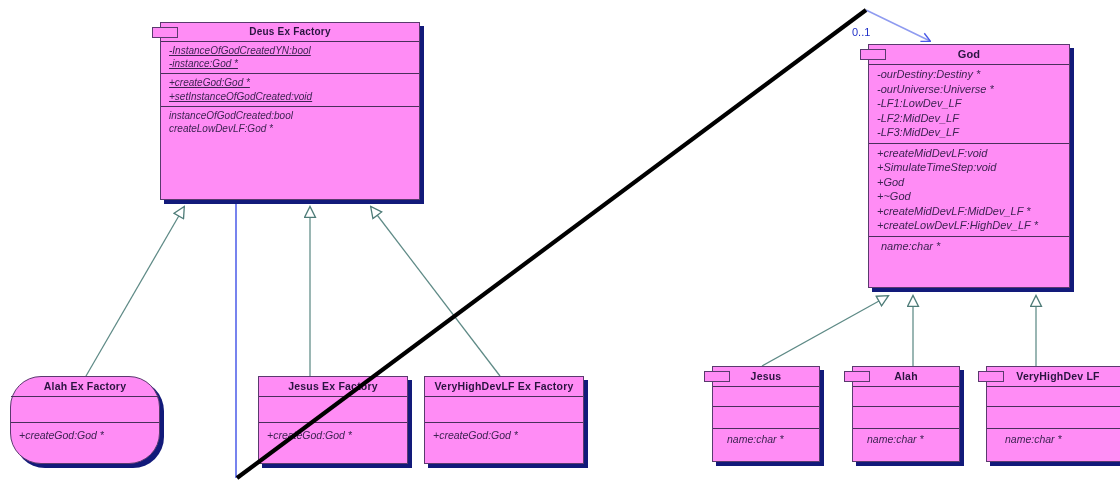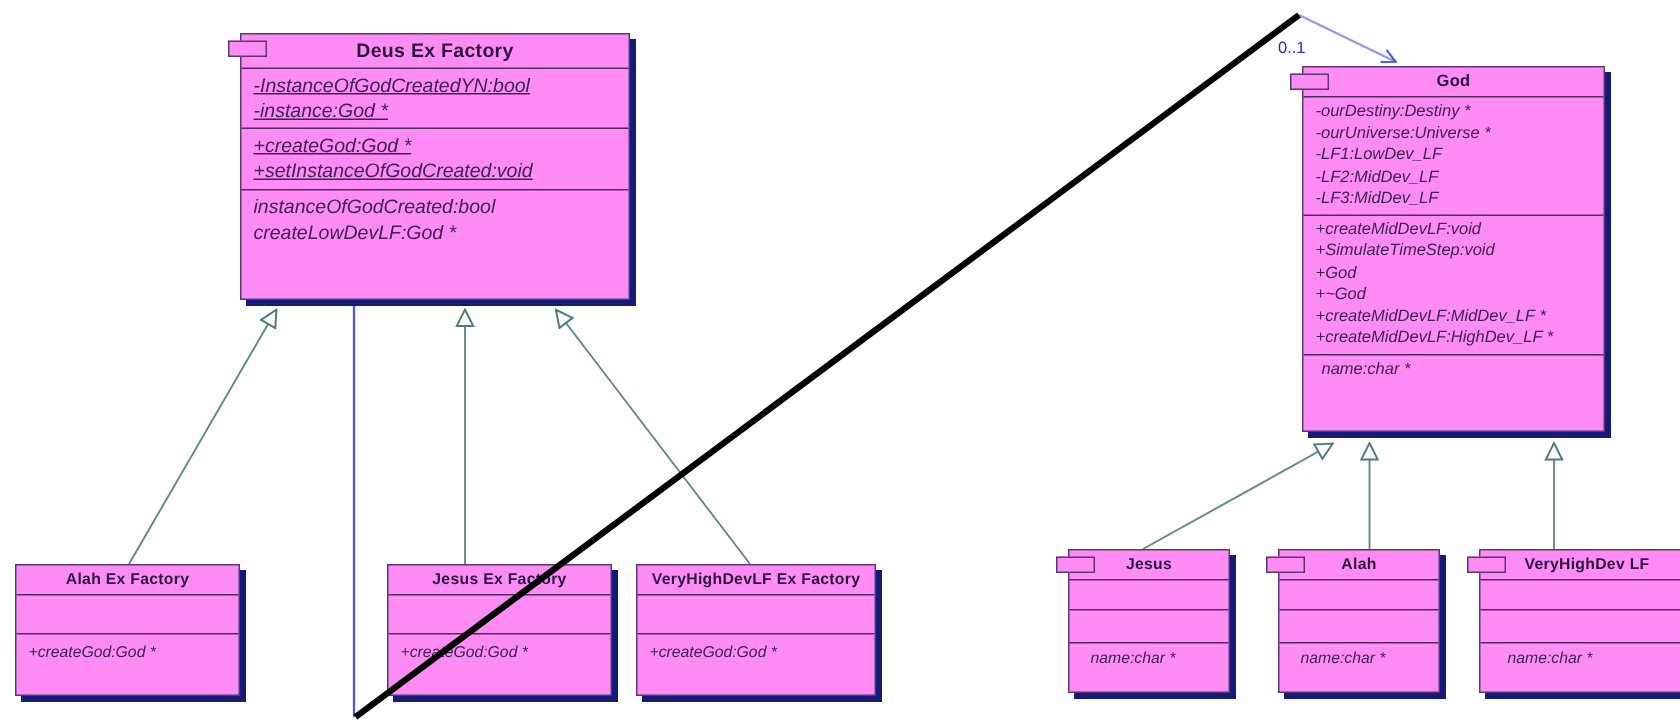--- a/index.html
+++ b/index.html
@@ -19,21 +19,21 @@
        background:#ff8cf5;border:1.6px solid #5a3a6e;box-sizing:border-box;}
   .cmp{box-sizing:border-box;padding:2px 8px 3px 8px;}
   .cmp + .cmp{border-top:1.6px solid #4a2f5c;}
   .title{text-align:center;font-weight:bold;color:#2a1440;
          letter-spacing:.2px;padding:3px 4px 4px 4px;}
   .row{color:#3d2352;white-space:nowrap;line-height:1.32;font-style:italic;}
   .row.u{text-decoration:underline;}
   .cmp.empty{min-height:14px;}
 
   
-  .big{font-size:13px;}
+  .big{font-size:10px;}
   .mid{font-size:11px;}
   .sm{font-size:10.5px;}
 
   .mult{position:absolute;z-index:6;color:#2030c8;font-size:11px;
         font-weight:normal;font-family:"Liberation Sans",sans-serif;}
 </style>
 </head>
 <body>
 
 <div id="stage">
@@ -90,28 +90,28 @@
       <div class="row">-LF1:LowDev_LF</div>
       <div class="row">-LF2:MidDev_LF</div>
       <div class="row">-LF3:MidDev_LF</div>
     </div>
     <div class="cmp">
       <div class="row">+createMidDevLF:void</div>
       <div class="row">+SimulateTimeStep:void</div>
       <div class="row">+God</div>
       <div class="row">+~God</div>
       <div class="row">+createMidDevLF:MidDev_LF *</div>
-      <div class="row">+createMidDevLF:HighDev_LF *</div>
+      <div class="row">+createLowDevLF:HighDev_LF *</div>
     </div>
     <div class="cmp">
       <div class="row" style="padding-left:4px;">name:char *</div>
     </div>
   </div>
 
-  <div class="uml sm" style="left:10px;top:376px;width:150px;height:88px;">
+  <div class="uml sm" style="left:10px;top:376px;width:150px;height:88px;border-radius:31px;">
     <div class="cmp title">Alah Ex Factory</div>
     <div class="cmp empty" style="height:26px;"></div>
     <div class="cmp" style="padding-top:6px;">
       <div class="row">+createGod:God *</div>
     </div>
   </div>
 
   <div class="uml sm" style="left:258px;top:376px;width:150px;height:88px;">
     <div class="cmp title">Jesus Ex Factory</div>
     <div class="cmp empty" style="height:26px;"></div>

